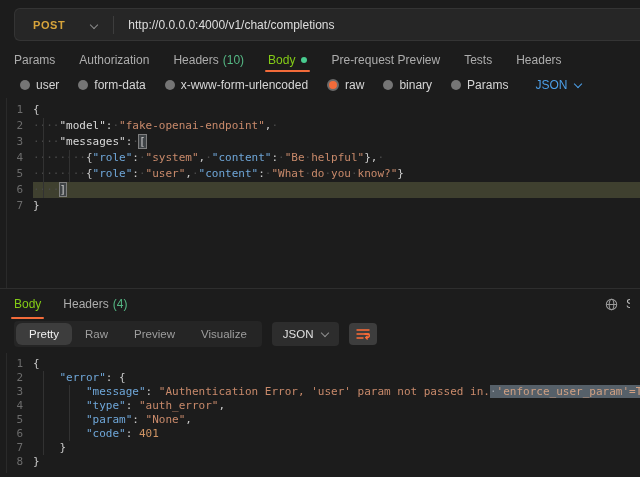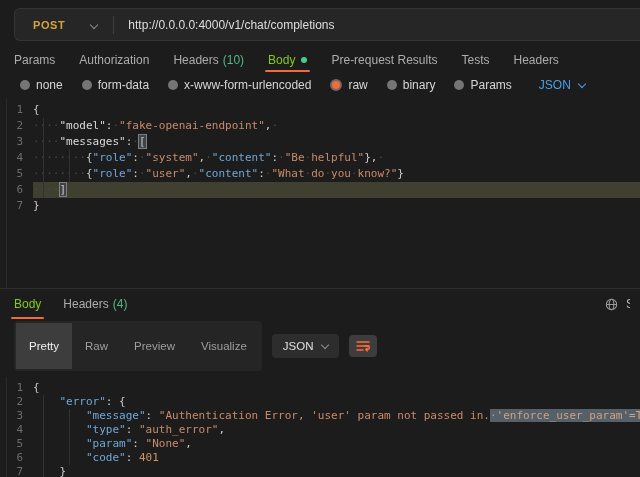--- a/index.html
+++ b/index.html
@@ -74,21 +74,21 @@
   #res-editor { height:120px; }
 
   
   .divider { border-top:1px solid #2e2e2e; margin-top:0; }
   .res-tabs { display:flex; align-items:center; gap:22px; padding:0 14px; height:30px; font-size:12px; position:relative; overflow:hidden; }
   .res-meta { position:absolute; right:10px; top:0; height:100%; display:flex; align-items:center; gap:8px; color:#9a9a9a; }
   .res-meta .clip { width:4px; overflow:hidden; white-space:nowrap; font-size:12px; color:#bdbdbd; }
 
   .res-toolbar { display:flex; align-items:center; padding:2px 14px 6px 14px; gap:10px; }
   .seg-group { display:flex; align-items:center; background:#252525; border-radius:4px; padding:2px; font-size:11.5px; }
-  .seg { color:#9e9e9e; padding:17px 13px; border-radius:0; cursor:default; }
+  .seg { color:#9e9e9e; padding:5px 13px; border-radius:6px; cursor:default; }
   .seg.active { background:#3d3d3d; color:#f0f0f0; }
   .dd-btn { display:flex; align-items:center; gap:9px; background:#2d2d2d; border-radius:4px; padding:6px 11px; color:#e0e0e0; font-size:11.5px; }
   .dd-btn .chev { color:#8f8f8f; margin-bottom:3px; }
   .icon-btn { background:#3d3d3d; border-radius:4px; padding:4px 6px; display:flex; align-items:center; }
 </style>
 </head>
 <body>
 
 <div class="url-bar">
   <span class="method">POST</span>
@@ -107,34 +107,34 @@
   <div class="tab">
     <span>Headers</span>
     <span class="count">(10)</span>
   </div>
   <div class="tab active">
     <span>Body</span>
     <span class="greendot"></span>
     <span class="underline"></span>
   </div>
   <div class="tab">
-      <span>Pre-request Results</span>
+      <span>Pre-request Preview</span>
     </div>
   <div class="tab">
       <span>Tests</span>
     </div>
   <div class="tab">
       <span>Headers</span>
     </div>
 </div>
 
 <div class="radio-row">
   <div class="radio-item">
     <span class="radio-dot"></span>
-    <span>none</span>
+    <span>user</span>
   </div>
   <div class="radio-item">
     <span class="radio-dot"></span>
     <span>form-data</span>
   </div>
   <div class="radio-item">
     <span class="radio-dot"></span>
     <span>x-www-form-urlencoded</span>
   </div>
   <div class="radio-item">

